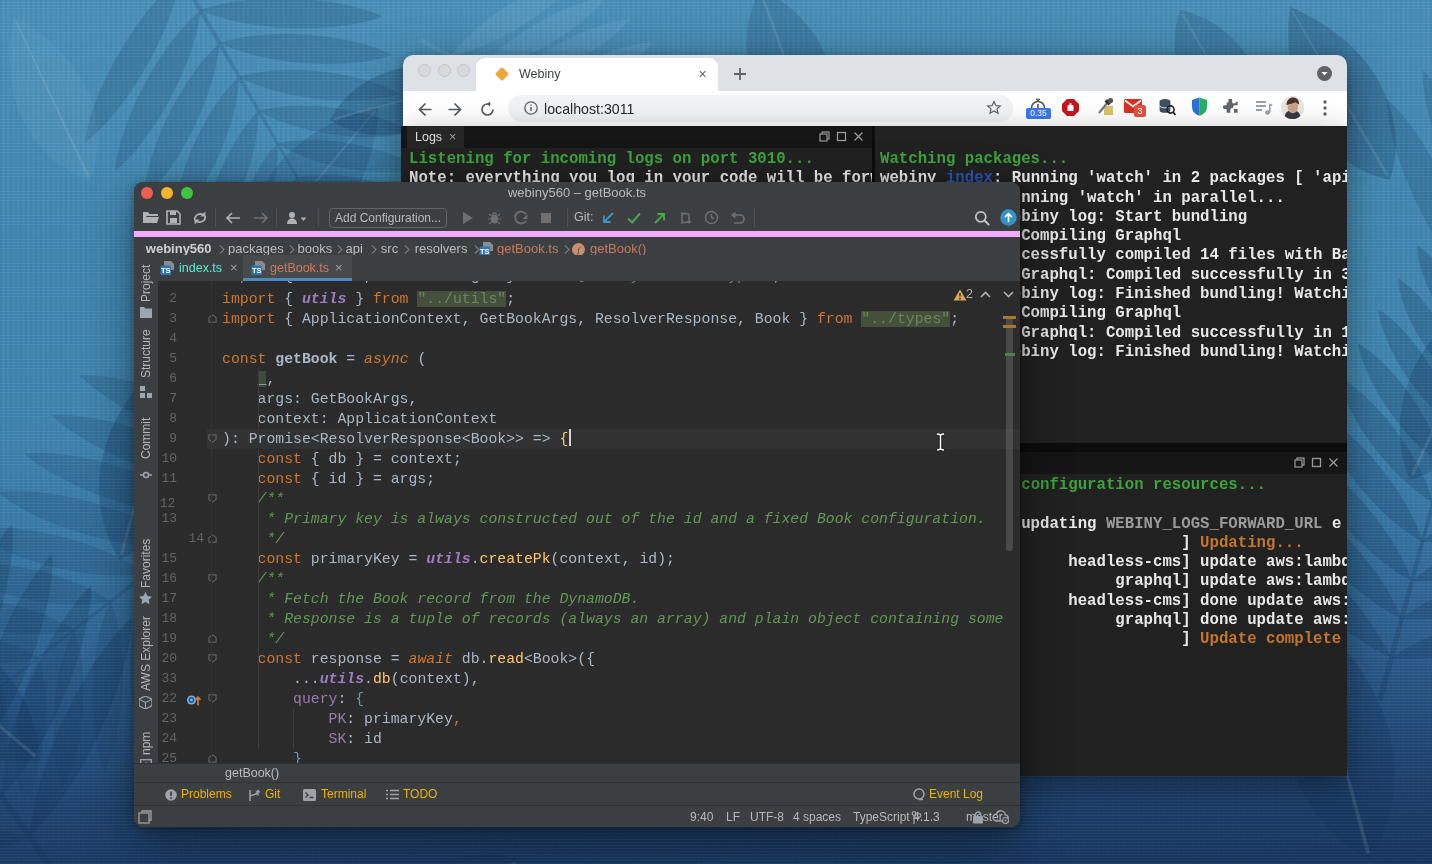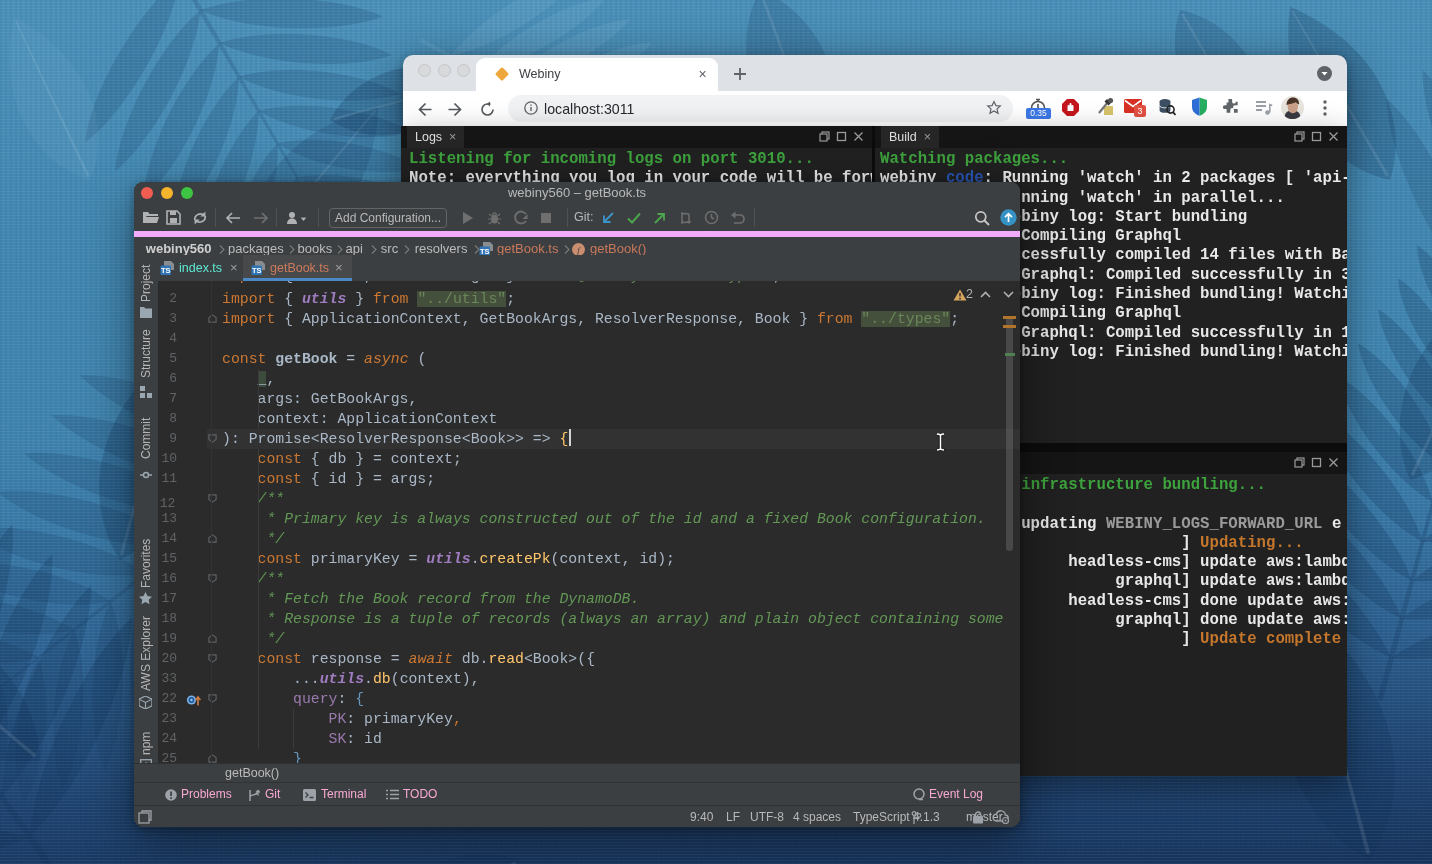--- a/index.html
+++ b/index.html
@@ -59,21 +59,21 @@
 .kw{color:#cc7832;}
 .it{font-style:italic;}
 .pur{color:#9f7cbf;font-weight:700;font-style:italic;}
 .str{color:#6a8759;}
 .strbox{background:#45503c;}
 .cmt{color:#629755;font-style:italic;}
 .met{color:#ffc66b;}
 .fold{position:absolute;left:50px;width:9px;height:9px;}
 #curline{position:absolute;left:49px;top:147.8px;width:813px;height:20px;background:#323232;}
 #ibotbread{top:581px;height:19px;border-top:1px solid #2f3234;font-size:12.5px;color:#bbbbbb;}
-#itoolwins{top:600px;height:23px;border-top:1px solid #323232;font-size:12px;color:#f9a8d4;}
+#itoolwins{top:600px;height:23px;border-top:1px solid #323232;font-size:12px;color:#eab308;}
 #istatus{top:623px;height:22px;border-top:1px solid #323232;font-size:12px;color:#b8b8b8;}
 .twi{position:absolute;top:4px;}
 .sti{position:absolute;top:4px;margin-left:40px;}
 </style></head>
 <body>
 <div id="wall" class="abs">
     <svg width="1432" height="864" viewBox="0 0 1432 864">
       <g transform="translate(330,430) rotate(-128) scale(1.6)" fill="rgba(18,56,94,0.20)">
         <path d="M-2,0 L2,0 L0.6,-260 L-0.6,-260 Z"></path>
         <g transform="translate(0,-31)">
@@ -820,35 +820,22 @@
           <rect x="1.5" y="1.5" width="8" height="8" fill="none" stroke="#9a9a9a" stroke-width="1.3"></rect>
         </svg>
         <svg class="pbtn" style="right:8px;" width="11" height="11" viewBox="0 0 11 11">
           <path d="M1.5 1.5l8 8M9.5 1.5l-8 8" stroke="#9a9a9a" stroke-width="1.3"></path>
         </svg>
       </div>
     <pre class="tpre" style="left:8px;top:24px;"><span class="tg">Listening for incoming logs on port 3010...</span>
 Note: everything you log in your code will be forwarded here.</pre>
   </div>
   <div id="build" class="abs">
-    <div class="pane-title">
-        <div class="ptab">Build&nbsp;&nbsp;<span style="color:#9a9a9a;">×</span></div>
-        <svg class="pbtn" style="right:42px;" width="11" height="11" viewBox="0 0 11 11">
-          <rect x="3" y="1" width="7" height="7" fill="none" stroke="#9a9a9a" stroke-width="1.2"></rect>
-          <rect x="1" y="3" width="7" height="7" fill="#151515" stroke="#9a9a9a" stroke-width="1.2"></rect>
-        </svg>
-        <svg class="pbtn" style="right:25px;" width="11" height="11" viewBox="0 0 11 11">
-          <rect x="1.5" y="1.5" width="8" height="8" fill="none" stroke="#9a9a9a" stroke-width="1.3"></rect>
-        </svg>
-        <svg class="pbtn" style="right:8px;" width="11" height="11" viewBox="0 0 11 11">
-          <path d="M1.5 1.5l8 8M9.5 1.5l-8 8" stroke="#9a9a9a" stroke-width="1.3"></path>
-        </svg>
-      </div>
     <pre class="tpre" style="left:5px;top:24px;"><span class="tg">Watching packages...</span>
-webiny <span class="tblue">code</span>: Running 'watch' in 2 packages [ 'api-graphql',
+webiny <span class="tblue">index</span>: Running 'watch' in 2 packages [ 'api-graphql',
 webiny info: Running 'watch' in parallel...
              webiny log: Start bundling
                Compiling Graphql
             successfully compiled 14 files with Babel.
                Graphql: Compiled successfully in 3.2s
              webiny log: Finished bundling! Watching for
                Compiling Graphql
                Graphql: Compiled successfully in 1.7s
              webiny log: Finished bundling! Watching for</pre>
   </div>
@@ -858,21 +845,21 @@
           <rect x="3" y="1" width="7" height="7" fill="none" stroke="#9a9a9a" stroke-width="1.2"></rect>
           <rect x="1" y="3" width="7" height="7" fill="#151515" stroke="#9a9a9a" stroke-width="1.2"></rect>
         </svg>
         <svg class="pbtn" style="right:25px;" width="11" height="11" viewBox="0 0 11 11">
           <rect x="1.5" y="1.5" width="8" height="8" fill="none" stroke="#9a9a9a" stroke-width="1.3"></rect>
         </svg>
         <svg class="pbtn" style="right:8px;" width="11" height="11" viewBox="0 0 11 11">
           <path d="M1.5 1.5l8 8M9.5 1.5l-8 8" stroke="#9a9a9a" stroke-width="1.3"></path>
         </svg>
       </div>
-    <pre class="tpre" style="left:5px;top:24px;">               <span class="tg">infrastructure bundling...</span>
+    <pre class="tpre" style="left:5px;top:24px;">               <span class="tg">configuration resources...</span>
 
      Checking  updating <span class="tgray">WEBINY_LOGS_FORWARD_URL</span> e
                                 ] <span class="tor">Updating...</span>
                     headless-cms] update aws:lambda
                          graphql] update aws:lambda
                     headless-cms] done update aws:
                          graphql] done update aws:
                                 ] <span class="tor">Update complete</span></pre>
   </div>
 </div>
@@ -1082,21 +1069,21 @@
 <div class="cl" style="top:167.8px;">    <span class="kw">const</span> { db } = context;</div>
 <div class="ln" style="top:187.8px;">11</div>
 <div class="cl" style="top:187.8px;">    <span class="kw">const</span> { id } = args;</div>
 <div class="ln" style="top:213px;text-align:center;">12</div>
 <div class="cl" style="top:207.8px;">    <span class="cmt">/**</span></div>
 <svg class="fold" style="top:212.8px;" viewBox="0 0 10 10">
         <path d="M1 1 L9 1 L9 6 L5 9 L1 6 Z" fill="none" stroke="#606366" stroke-width="1.2"></path>
       </svg>
 <div class="ln" style="top:227.8px;">13</div>
 <div class="cl" style="top:227.8px;">     <span class="cmt">* Primary key is always constructed out of the id and a fixed Book configuration.</span></div>
-<div class="ln" style="top:247.8px;">14</div>
+<div class="ln" style="top:247.8px;padding-left:27px;">14</div>
 <div class="cl" style="top:247.8px;">     <span class="cmt">*/</span></div>
 <svg class="fold" style="top:252.8px;" viewBox="0 0 10 10">
         <path d="M1 4 L5 1 L9 4 L9 9 L1 9 Z" fill="none" stroke="#606366" stroke-width="1.2"></path>
       </svg>
 <div class="ln" style="top:267.8px;">15</div>
 <div class="cl" style="top:267.8px;">    <span class="kw">const</span> primaryKey = <span class="pur">utils</span>.<span class="met">createPk</span>(context, id);</div>
 <div class="ln" style="top:287.8px;">16</div>
 <div class="cl" style="top:287.8px;">    <span class="cmt">/**</span></div>
 <svg class="fold" style="top:292.8px;" viewBox="0 0 10 10">
         <path d="M1 1 L9 1 L9 6 L5 9 L1 6 Z" fill="none" stroke="#606366" stroke-width="1.2"></path>

